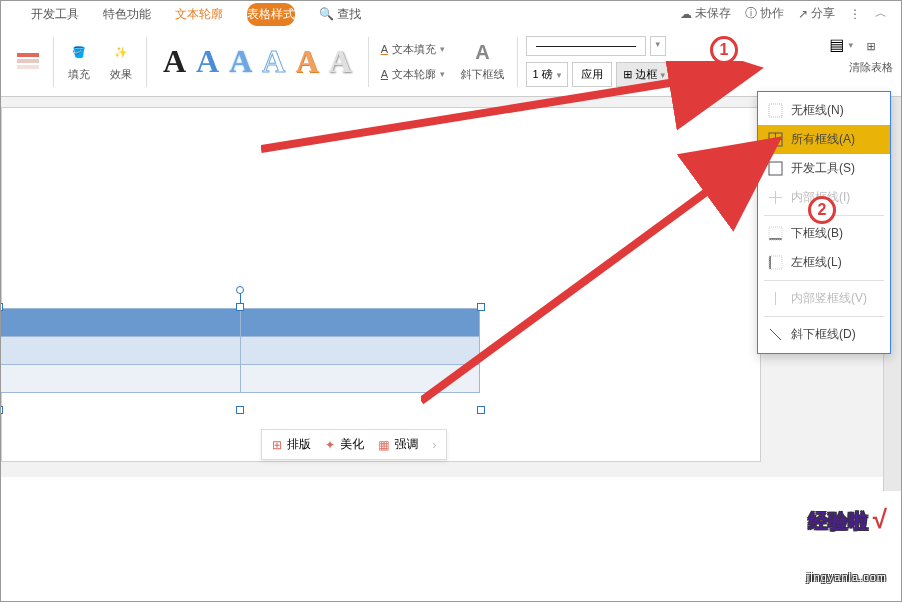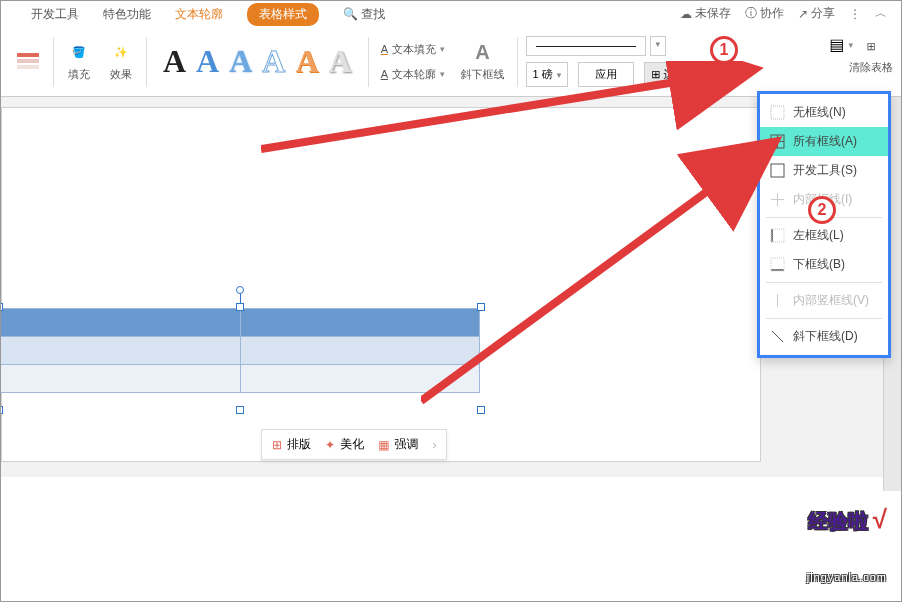--- a/index.html
+++ b/index.html
@@ -1,64 +1,64 @@
 <!DOCTYPE html>
 <html><head>
   <meta charset="utf-8">
   <style>
     * { box-sizing: border-box; margin: 0; padding: 0; font-family: "Microsoft YaHei", sans-serif; }
     body { width: 902px; height: 602px; background: #fff; position: relative; overflow: hidden; border: 1px solid #999; }
     
     .top-tabs { height: 26px; display: flex; align-items: center; padding-left: 30px; gap: 24px; font-size: 12px; background: #fff; }
     .tab { color: #555; cursor: pointer; }
     .tab.orange { color: #e67e22; }
-    .tab.pill { background: #e67e22; color: #fff; padding: 3px 12px; border-radius: 10px; }
+    .tab.pill { background: #e67e22; color: #fff; padding: 3px 0; border-radius: 10px; }
     .top-right { position: absolute; right: 14px; top: 4px; display: flex; gap: 14px; font-size: 12px; color: #666; align-items: center; }
     .top-right span { display: flex; gap: 3px; align-items: center; }
     
     .ribbon { height: 70px; background: #fff; border-bottom: 1px solid #ccc; display: flex; align-items: center; padding: 6px 10px; gap: 8px; }
     .rib-btn { display: flex; flex-direction: column; align-items: center; gap: 3px; font-size: 11px; color: #555; padding: 4px; }
     .rib-icon { width: 26px; height: 22px; display: flex; align-items: center; justify-content: center; }
     .ribbon-sep { width: 1px; height: 50px; background: #ddd; }
     .style-a-row { display: flex; gap: 10px; align-items: center; padding: 0 8px; }
     .big-a { font-size: 32px; font-weight: bold; font-family: Georgia, serif; }
     .a1 { color: #222; }
     .a2 { color: #4a8ed8; }
     .a3 { color: #6fa8e0; text-shadow: 0 0 2px #6fa8e0; }
     .a4 { color: #fff; -webkit-text-stroke: 1px #6fa8e0; }
     .a5 { color: #f0a060; text-shadow: 1px 1px 0 #e67e22; }
     .a6 { color: #e0e0e0; text-shadow: 1px 1px 2px #888; }
     .small-dd { font-size: 11px; color: #555; display: flex; align-items: center; gap: 4px; padding: 2px 4px; }
     .arrow-small { font-size: 9px; color: #888; }
     .line-preview { width: 120px; height: 20px; border: 1px solid #ccc; display: flex; align-items: center; justify-content: center; }
     .line-preview::before { content:''; display:block; width:100px; height:1px; background:#222; }
     .weight-sel { display: flex; align-items: center; border: 1px solid #ccc; padding: 2px 6px; font-size: 11px; gap: 4px; }
-    .apply-btn { border: 1px solid #ccc; padding: 4px 16px; font-size: 11px; }
+    .apply-btn { border: 1px solid #ccc; padding: 4px 8px; font-size: 11px; }
     .border-btn { border: 1px solid #ccc; padding: 4px 6px; font-size: 11px; display: flex; align-items: center; gap: 3px; background: #e8e8e8; }
     
     .canvas-area { position: relative; height: 380px; background: #f2f2f2; display: flex; justify-content: flex-start; align-items: flex-start; padding-top: 10px; }
     .page { width: 760px; height: 355px; background: #fff; border: 1px solid #d0d0d0; margin-left: 0; padding-top: 80px; position: relative; }
     .tbl-wrap { position: absolute; left: -2px; top: 200px; }
     .tbl { width: 480px; border-collapse: collapse; }
     .tbl td { height: 28px; border: 1px solid #a0b8d8; }
     .tbl tr:nth-child(1) td { background: #6a99d0; }
     .tbl tr:nth-child(2) td { background: #d8e4f2; }
     .tbl tr:nth-child(3) td { background: #ecf1f8; }
     .sel-handle { width: 8px; height: 8px; background: #fff; border: 1px solid #2e75c5; position: absolute; }
     .h-tl { left:-5px; top:-5px; } .h-tc { left:50%; top:-5px; margin-left:-4px; } .h-tr { right:-5px; top:-5px; }
     .h-bl { left:-5px; bottom:-21px; } .h-bc { left:50%; bottom:-21px; margin-left:-4px; } .h-br { right:-5px; bottom:-21px; }
     .rot-h { width:8px; height:8px; border:1px solid #2e75c5; border-radius:50%; background:#fff; position:absolute; left:50%; margin-left:-4px; top:-22px; }
     .rot-line { width:1px; height:14px; background:#2e75c5; position:absolute; left:50%; top:-15px; }
     
     .mini-bar { position: absolute; left: 260px; top: 332px; background: #fff; border: 1px solid #dcdcdc; display: flex; align-items: center; padding: 6px 10px; gap: 14px; font-size: 12px; box-shadow: 0 2px 4px rgba(0,0,0,0.08); }
     .mini-bar .mi { display: flex; align-items: center; gap: 5px; }
     
-    .dropdown { position: absolute; right: 10px; top: 90px; width: 134px; background: #fff; border: 3px solid #3b82f6; box-shadow: 0 4px 10px rgba(0,0,0,0.18); font-size: 12px; padding: 4px 0; }
+    .dropdown { position: absolute; right: 10px; top: 90px; width: 134px; background: #fff; border: 1px solid #3b82f6; box-shadow: 0 4px 10px rgba(0,0,0,0.18); font-size: 12px; padding: 4px 0; }
     .dd-item { padding: 6px 10px; display: flex; align-items: center; gap: 8px; color: #444; }
-    .dd-item.sel { background: #5eead4; text-align: right; }
+    .dd-item.sel { background: #eab308; text-align: right; }
     .dd-item.dis { color: #bbb; }
     .dd-sep { height: 1px; background: #e0e0e0; margin: 3px 6px; }
     .dd-ico { width: 15px; height: 15px; display: inline-block; }
     
     .scroll-right { position: absolute; right: 0; top: 96px; width: 18px; bottom: 110px; background: #e8e8e8; border-left: 1px solid #d0d0d0; }
     
     .red-arrow { position: absolute; pointer-events: none; z-index: 50; }
     .num-badge { position: absolute; width: 28px; height: 28px; border-radius: 50%; background: #fff; border: 3px solid #e03a3a; color: #e03a3a; font-weight: bold; display: flex; align-items: center; justify-content: center; font-size: 16px; z-index: 60; }
     
     .watermark { position: absolute; right: 14px; bottom: 18px; text-align: right; }
@@ -128,21 +128,21 @@
   <div class="rib-btn">
       <div class="rib-icon" style="font-size:20px; font-weight:bold; color:#888;">A</div>
       <span>斜下框线</span>
     </div>
   <div class="ribbon-sep"></div>
   <div style="display:flex; flex-direction:column; gap:6px;">
     <div style="display:flex; gap:4px;">
       <div class="line-preview"></div>
       <span class="arrow-small" style="border:1px solid #ccc; padding:2px 5px;">▾</span>
     </div>
-    <div style="display:flex; gap:10px;">
+    <div style="display:flex; gap:4px;">
       <div class="weight-sel">
           <span>1 磅</span>
           <span class="arrow-small">▾</span>
         </div>
       <div class="apply-btn">应用</div>
       <div class="border-btn">⊞ <span>边框</span> <span class="arrow-small">▾</span></div>
     </div>
   </div>
   <div style="display:flex; align-items:center; gap:4px; position:absolute; right:48px; top:34px;">
     <span style="font-size:16px;">▤</span>
@@ -227,31 +227,31 @@
   <div class="dd-item dis">
       <span class="dd-ico"><svg width="15" height="15">
           <line x1="1" y1="7.5" x2="14" y2="7.5" stroke="#ccc"></line>
           <line x1="7.5" y1="1" x2="7.5" y2="14" stroke="#ccc"></line>
         </svg></span>
       <span>内部框线(I)</span>
     </div>
   <div class="dd-sep"></div>
   <div class="dd-item">
       <span class="dd-ico"><svg width="15" height="15">
+          <line x1="1" y1="13" x2="14" y2="13" stroke="#555" stroke-width="1.5"></line>
+          <rect x="1" y="1" width="13" height="13" fill="none" stroke="#ccc" stroke-dasharray="1,1"></rect>
+        </svg></span>
+      <span>下框线(B)</span>
+    </div>
+  <div class="dd-item">
+      <span class="dd-ico"><svg width="15" height="15">
           <line x1="2" y1="1" x2="2" y2="14" stroke="#555" stroke-width="1.5"></line>
           <rect x="1" y="1" width="13" height="13" fill="none" stroke="#ccc" stroke-dasharray="1,1"></rect>
         </svg></span>
       <span>左框线(L)</span>
-    </div>
-  <div class="dd-item">
-      <span class="dd-ico"><svg width="15" height="15">
-          <line x1="1" y1="13" x2="14" y2="13" stroke="#555" stroke-width="1.5"></line>
-          <rect x="1" y="1" width="13" height="13" fill="none" stroke="#ccc" stroke-dasharray="1,1"></rect>
-        </svg></span>
-      <span>下框线(B)</span>
     </div>
   <div class="dd-sep"></div>
   <div class="dd-item dis">
       <span class="dd-ico"><svg width="15" height="15">
           <line x1="7.5" y1="1" x2="7.5" y2="14" stroke="#ccc"></line>
         </svg></span>
       <span>内部竖框线(V)</span>
     </div>
   <div class="dd-sep"></div>
   <div class="dd-item">

